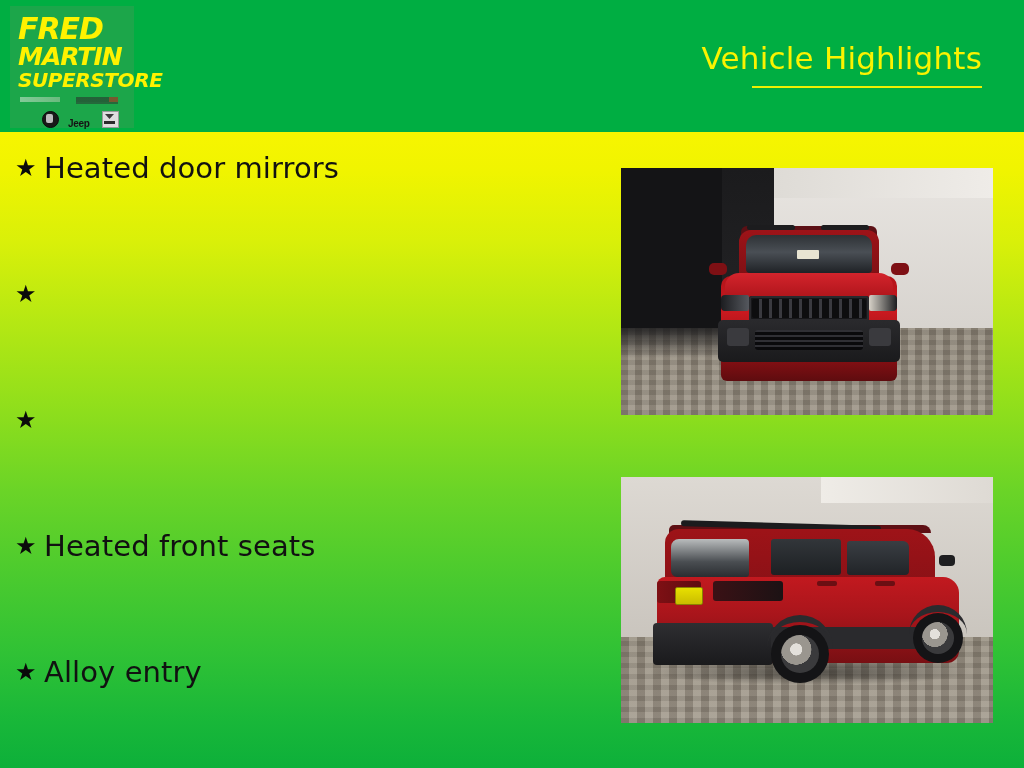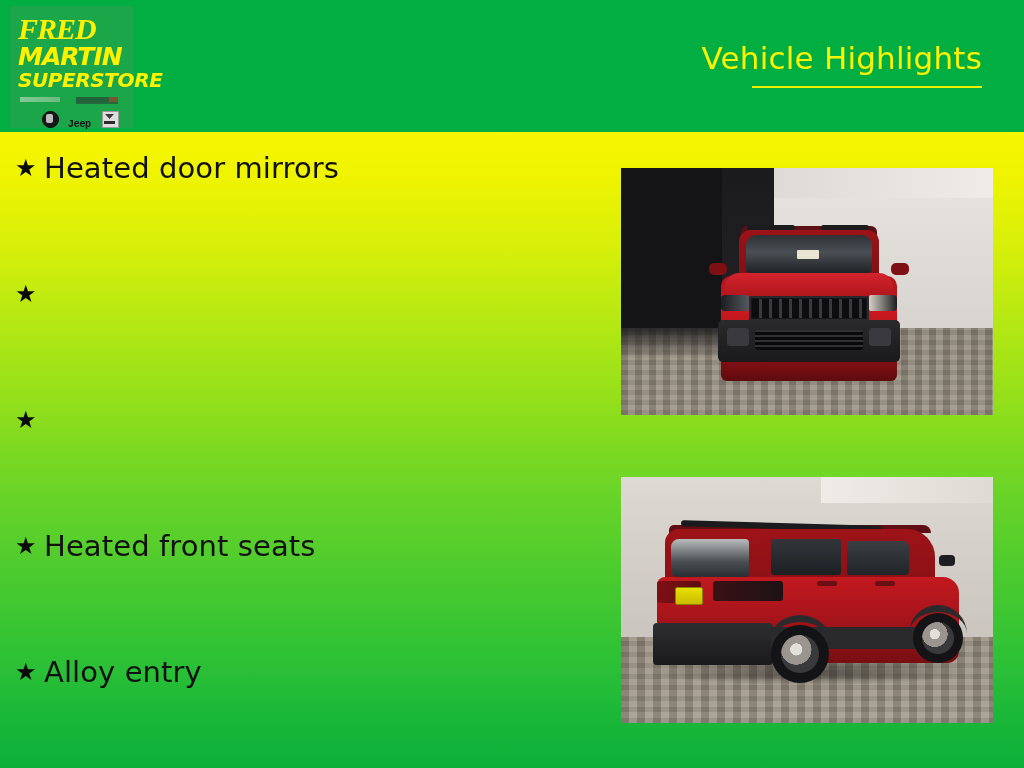--- a/index.html
+++ b/index.html
@@ -45,21 +45,21 @@
   
   .logo-block{
     position:absolute;left:10px;top:6px;width:124px;height:122px;
     background:#1ca64a;
   }
   .logo-line{
     color:#fff200;font-family:"DejaVu Sans", sans-serif;
     font-weight:bold;font-style:italic;
     line-height:1;letter-spacing:-1px;text-align:left;
   }
-  .logo-fred{position:absolute;left:8px;top:8px;font-size:30px;font-family:Liberation Serif, serif;}
+  .logo-fred{position:absolute;left:8px;top:8px;font-size:30px;}
   .logo-martin{position:absolute;left:8px;top:38px;font-size:25px;}
   .logo-superstore{position:absolute;left:8px;top:64px;font-size:20px;letter-spacing:-.4px;}
 
   .wordmark-row{position:absolute;left:8px;top:90px;width:108px;height:10px;}
   .wm{position:absolute;top:1px;height:5px;opacity:.55;}
   .wm-chrysler{
     left:2px;width:40px;
     background:linear-gradient(to right,#d8e8d8,#bcd8bc 60%,#a8cca8);
   }
   .wm-dodge{
@@ -76,21 +76,21 @@
     width:15px;height:15px;border-radius:50%;
     background:#181818;border:1px solid #0b0b0b;
   }
   .badge-ram{left:24px;}
   .badge-ram .inner{
     position:absolute;left:4px;top:3px;width:7px;height:9px;
     background:#bcbcbc;border-radius:2px;
   }
   .badge-jeep{left:50px;top:2px;}
   .badge-jeep .jeep-text{
-    color:#141414;font-family:Liberation Mono, monospace;
+    color:#141414;font-family:Liberation Sans, sans-serif;
     font-weight:bold;font-size:10px;letter-spacing:-.3px;
   }
   .badge-chrysler{left:84px;}
   .badge-chrysler .sq{
     width:15px;height:15px;background:#dedede;border:1px solid #9a9a9a;
   }
   .badge-chrysler .sq .wing{
     position:absolute;left:3px;top:3px;width:9px;height:5px;
     background:#3a3a3a;clip-path:polygon(0 0,100% 0,50% 100%);
   }

